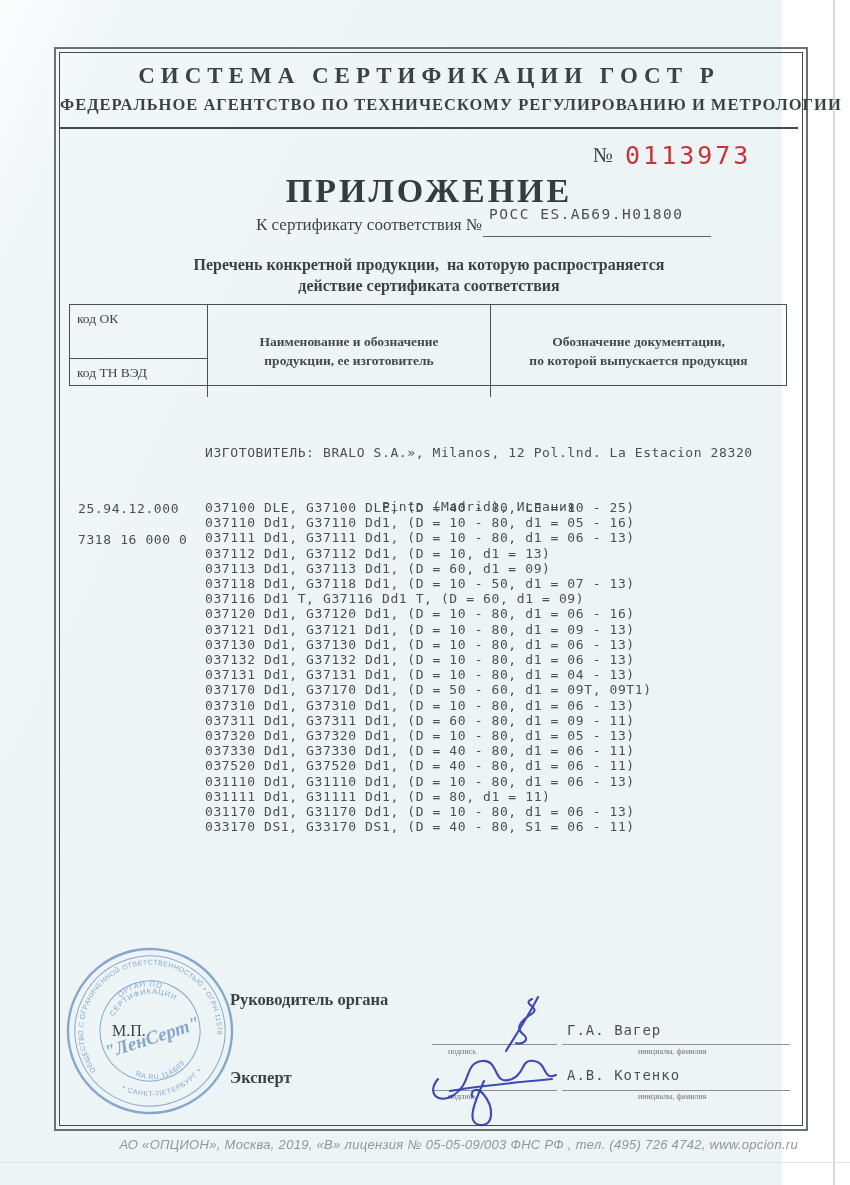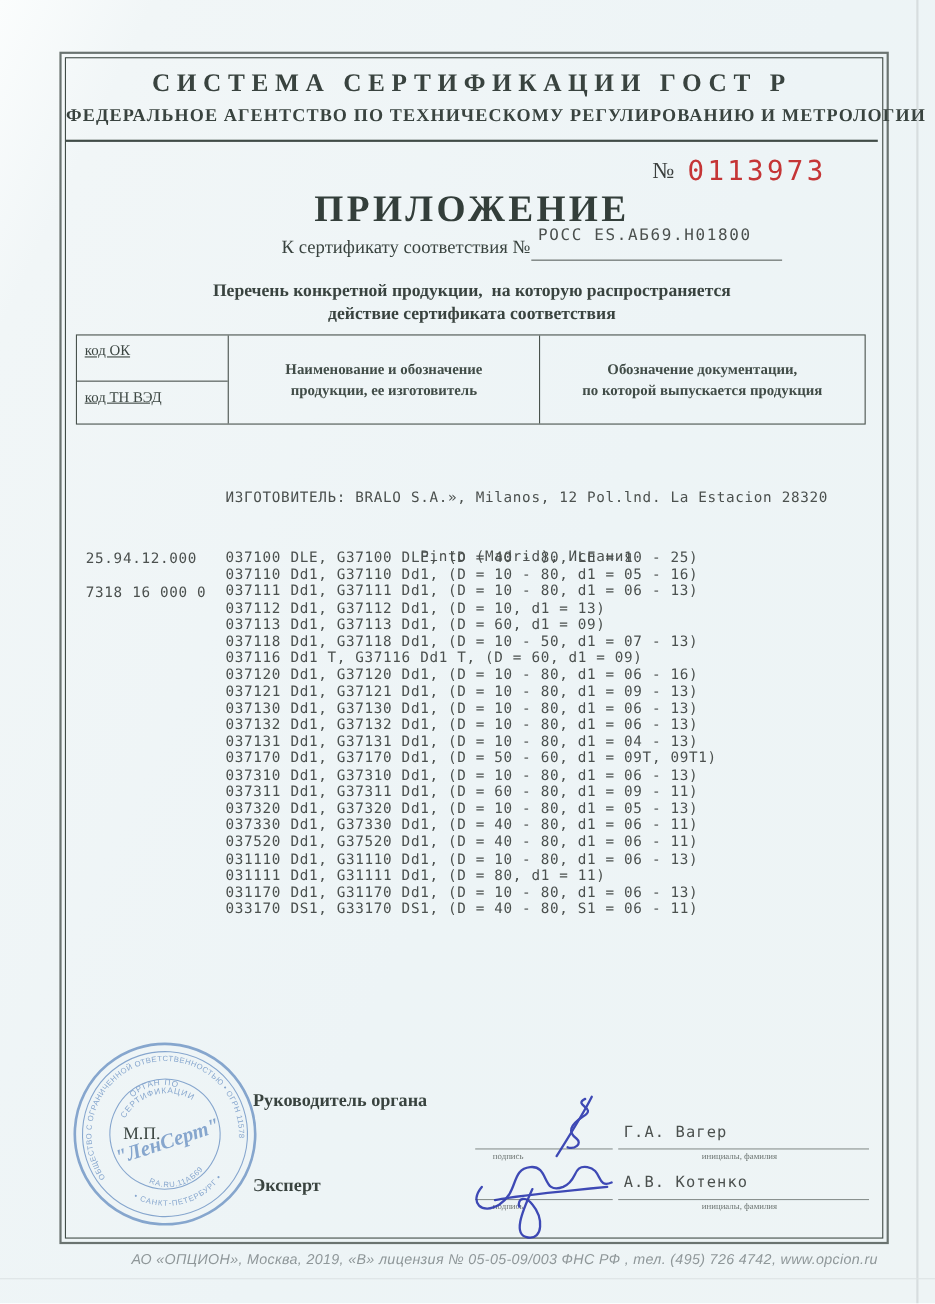--- a/index.html
+++ b/index.html
@@ -3,21 +3,21 @@
 <meta charset="utf-8">
 <style>
   html,body{margin:0;padding:0;}
   body{
     width:850px;height:1185px;
     background:#ffffff;
     font-family:"Liberation Serif", serif;
     overflow:hidden;
   }
   .page{
-    position:relative;width:850px;height:1185px;
+    position:relative;width:782px;height:1185px;
     background:linear-gradient(115deg,#fbfdfd 0%,#f1f6f7 10%,#edf4f6 55%,#eef4f5 100%);
   }
   
   .scan-edge-v{position:absolute;left:833px;top:0;width:2px;height:1185px;background:#d7dddf;}
   .scan-edge-h{position:absolute;left:0;top:1162px;width:850px;height:1px;background:#dde3e4;}
 
   
   .frame-outer{
     position:absolute;left:54px;top:47px;width:750px;height:1080px;
     border:2px solid #6a7370;background:transparent;
@@ -68,21 +68,21 @@
 
   
   .spec-table{
     position:absolute;left:69px;top:304px;width:716px;height:80px;
     display:grid;grid-template-columns:138px 283px 295px;
     border:1.2px solid #49524d;color:#3c4642;font-size:13.5px;
   }
   .spec-table .cell{border-right:1.2px solid #49524d;}
   .spec-table .cell:last-child{border-right:none;}
   .col1{display:flex;flex-direction:column;}
-  .col1 .sub{flex:1;display:flex;align-items:flex-start;padding:6px 0 4px 7px;text-decoration:underline;}
+  .col1 .sub{flex:1;display:flex;align-items:flex-start;padding:6px 0 16px 7px;}
   .col1 .sub.first{border-bottom:1.2px solid #49524d;flex:0 0 31px;}
   .cell.centered{display:flex;flex-direction:column;align-items:center;justify-content:center;line-height:19px;font-weight:bold;color:#414c47;}
 
   
   .mono{font-family:"DejaVu Sans Mono", monospace;color:#4b504e;}
   .manufacturer{
     position:absolute;left:205px;top:408px;font-size:13px;letter-spacing:0.6px;line-height:18px;white-space:pre;text-align:center;
   }
   .code-ok{position:absolute;left:78px;top:501px;font-size:13px;letter-spacing:0.6px;white-space:pre;}
   .code-tnved{position:absolute;left:78px;top:532px;font-size:13px;letter-spacing:0.6px;white-space:pre;}

